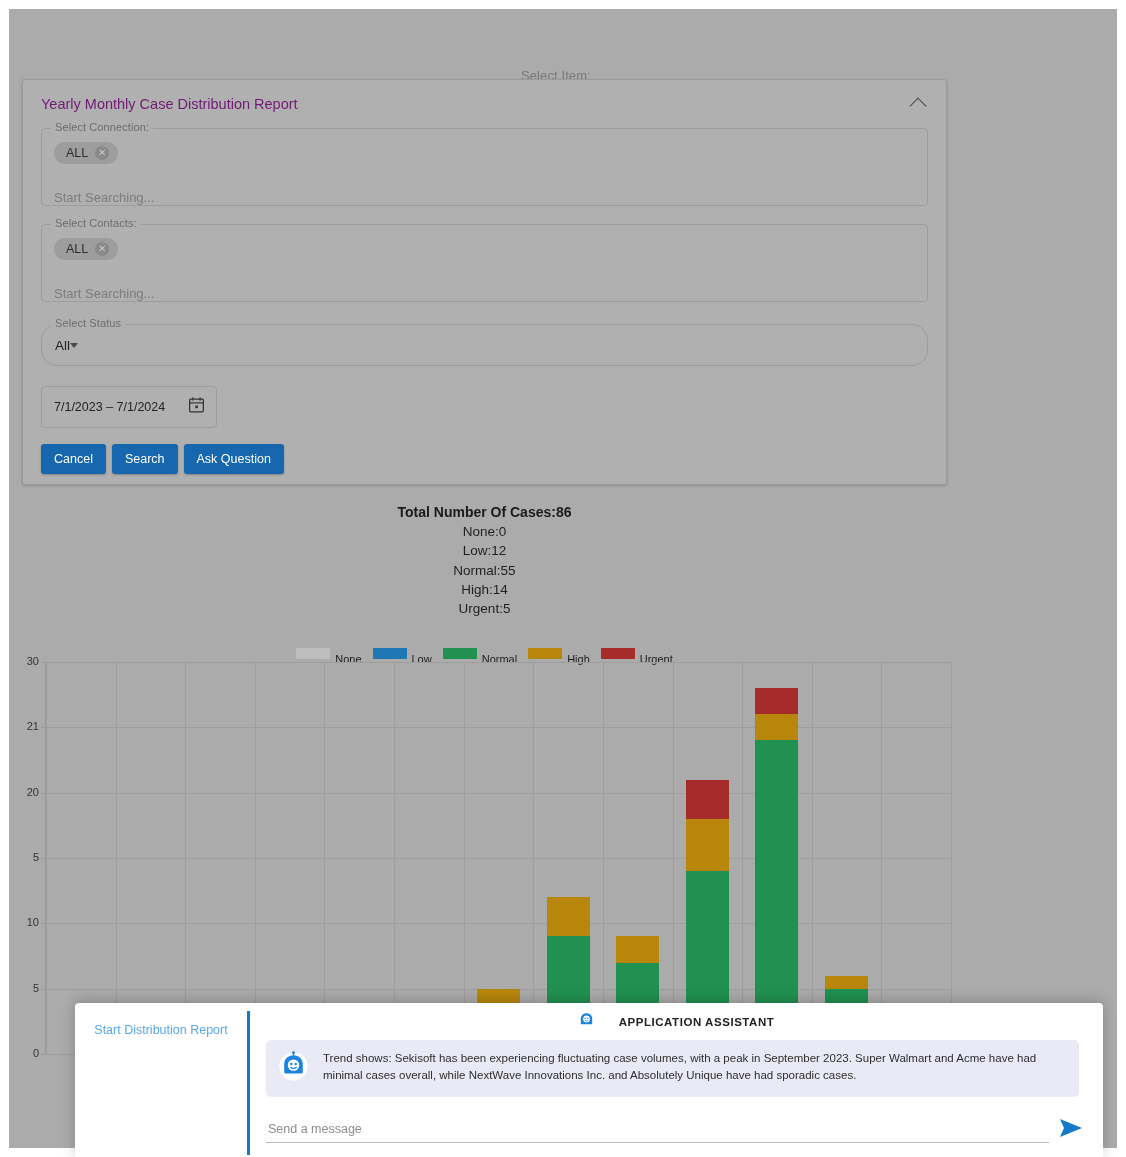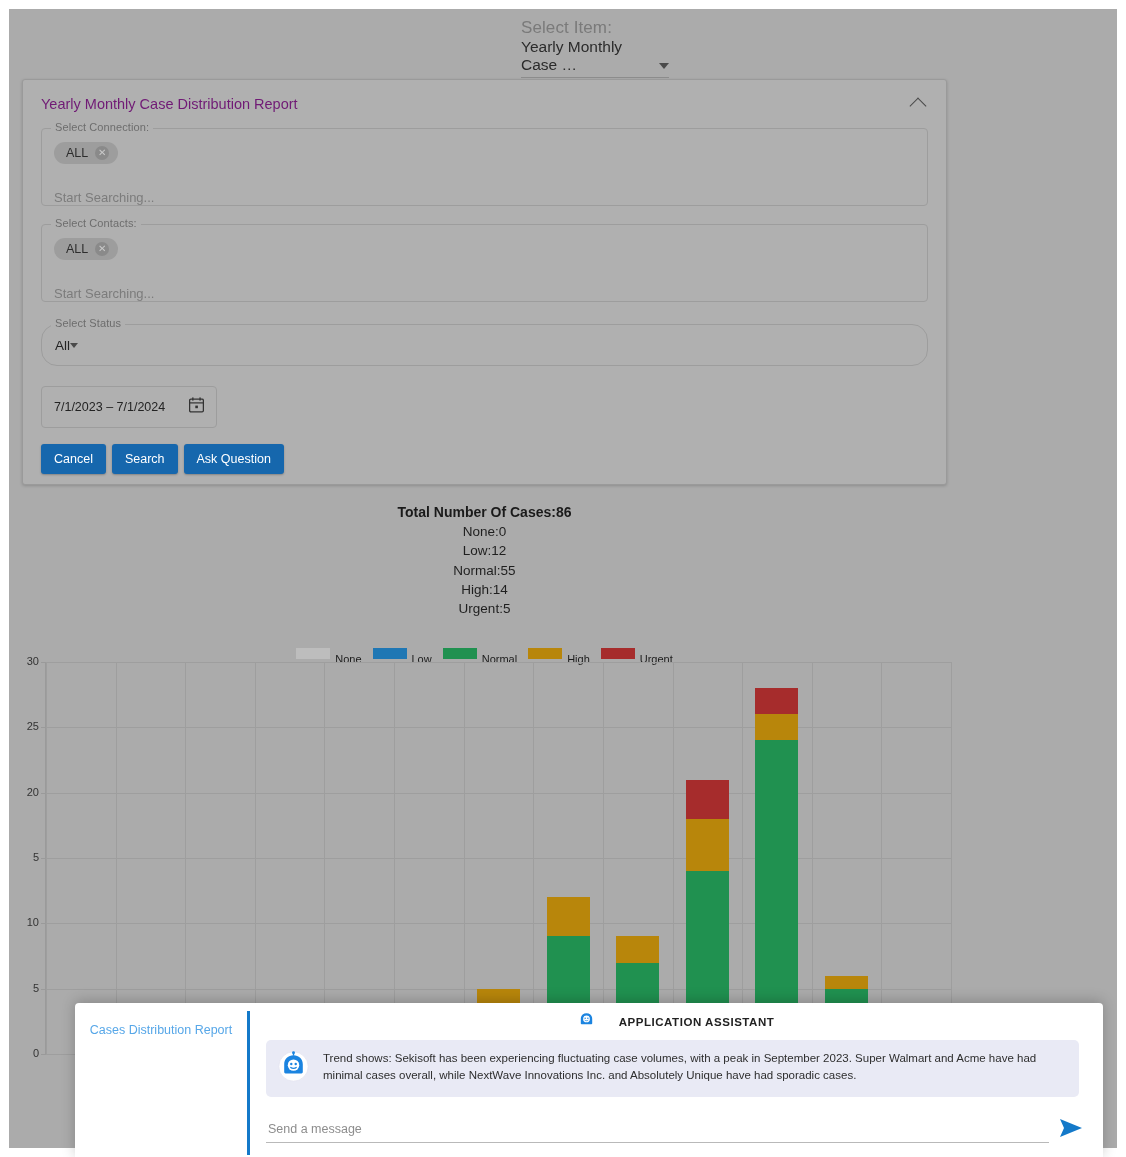--- a/index.html
+++ b/index.html
@@ -27,21 +27,21 @@
   }
 
   
   .topbar{
     position:absolute; left:0; top:0; width:1108px; height:62px;
   }
   .select-item-wrap{
     position:absolute; left:512px; top:12px; width:148px;
   }
   .select-item-label{
-    font-size:17px; color:#7a7a7a; line-height:14px; letter-spacing:0.1px;
+    font-size:13px; color:#7a7a7a; line-height:14px; letter-spacing:0.1px;margin-top:48px;
   }
   .select-item-box{
     display:flex; align-items:flex-end; justify-content:space-between;
     border-bottom:1px solid #8d8d8d; padding-bottom:3px; margin-top:3px;
   }
   .select-item-value{ font-size:15.5px; color:#2b2b2b; }
   .caret-down{
     width:0;height:0;border-left:5px solid transparent;border-right:5px solid transparent;
     border-top:6px solid #4a4a4a; margin-bottom:5px;
   }
@@ -304,21 +304,21 @@
           <div class="ytickmark" style="top: 261.333px;"></div>
           <div class="ylab" style="top: 254.333px; left: -37px;">10</div>
           <div class="gl-h" style="top: 196px;"></div>
           <div class="ytickmark" style="top: 196px;"></div>
           <div class="ylab" style="top: 189px; left: -37px;">5</div>
           <div class="gl-h" style="top: 130.667px;"></div>
           <div class="ytickmark" style="top: 130.667px;"></div>
           <div class="ylab" style="top: 123.667px; left: -37px;">20</div>
           <div class="gl-h" style="top: 65.3333px;"></div>
           <div class="ytickmark" style="top: 65.3333px;"></div>
-          <div class="ylab" style="top: 58.3333px; left: -37px;">25</div>
+          <div class="ylab" style="top: 58.3333px; left: -37px;">21</div>
           <div class="gl-h" style="top: 0px;"></div>
           <div class="ytickmark" style="top: 0px;"></div>
           <div class="ylab" style="top: -7px; left: -37px;">30</div>
           <div class="gl-v" style="left: 0px;"></div>
           <div class="gl-v" style="left: 70px;"></div>
           <div class="gl-v" style="left: 139px;"></div>
           <div class="gl-v" style="left: 209px;"></div>
           <div class="gl-v" style="left: 278px;"></div>
           <div class="gl-v" style="left: 348px;"></div>
           <div class="gl-v" style="left: 418px;"></div>
@@ -358,21 +358,21 @@
           </div>
           <div class="xlabel" style="left: 844px; top: 400px;">July-2024</div>
         </div>
     </div>
 
   </div>
 </div>
 
 <div class="assistant">
   <div class="asst-left">
-    <span class="asst-left-link">Cases Distribution Report</span>
+    <span class="asst-left-link">Start Distribution Report</span>
   </div>
   <div class="asst-divider"></div>
   <div class="asst-right">
     <div class="asst-head">
       <span>
         <svg width="15" height="15" viewBox="0 0 20 20">
           <path d="M10 1.6c-4.3 0-7.6 3.1-7.6 7.3v6.4c0 .6.5 1.1 1.1 1.1h13c.6 0 1.1-.5 1.1-1.1V8.9c0-4.2-3.3-7.3-7.6-7.3z" fill="#1b84e0"></path>
           <circle cx="10" cy="9.2" r="4.5" fill="#ffffff"></circle>
           <circle cx="8.2" cy="8.4" r="0.95" fill="#1b84e0"></circle>
           <circle cx="11.8" cy="8.4" r="0.95" fill="#1b84e0"></circle>

